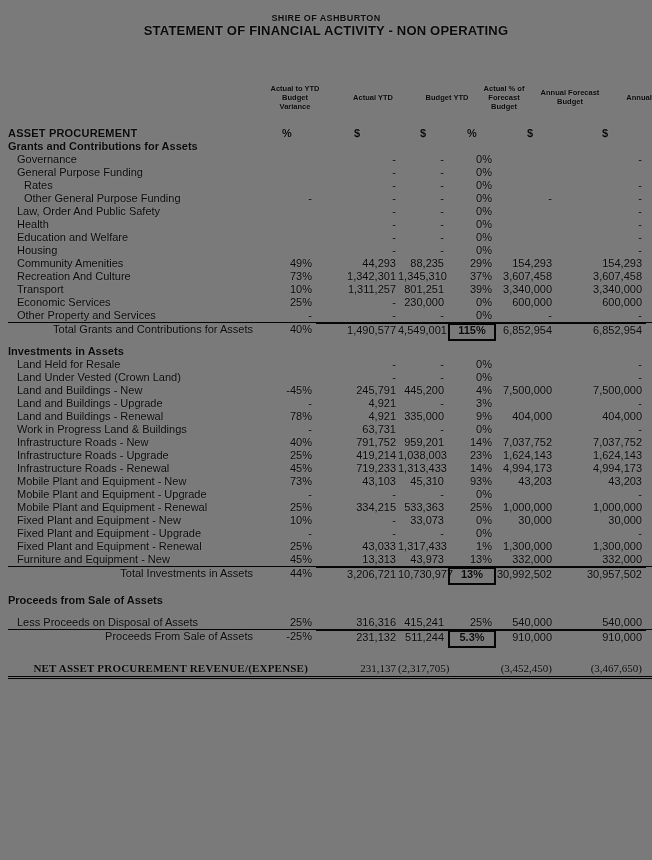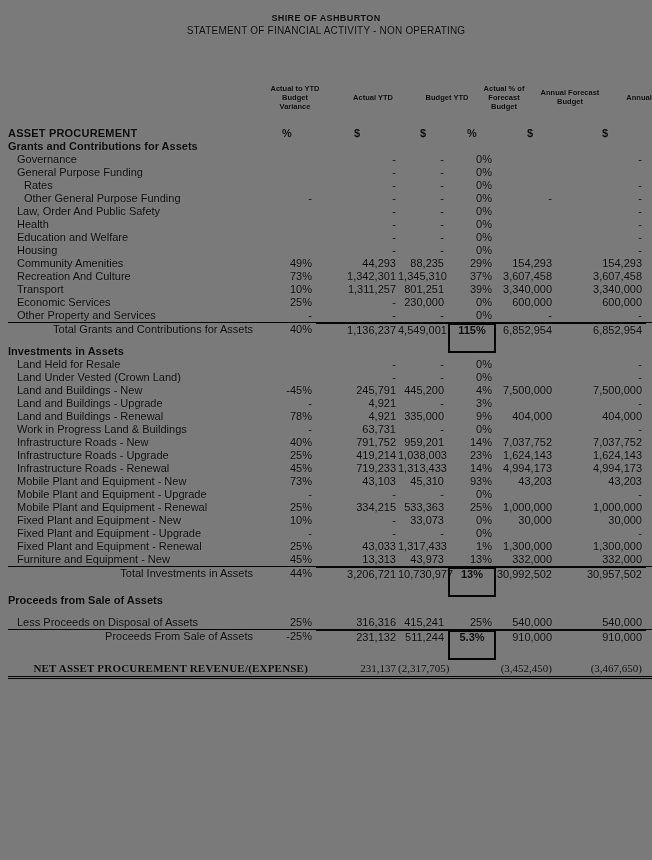--- a/index.html
+++ b/index.html
@@ -7,21 +7,21 @@
     position:relative;width:652px;height:860px;
     background:#7a7a7a;
     color:#0a0a0a;
     font-family:"Liberation Sans", sans-serif;
     overflow:hidden;
     filter:blur(0.3px);
   }
   #page *{text-shadow:0 0 2px rgba(255,255,255,0.18);}
   .titleblock{padding-top:12px;text-align:center;}
   .t1{font-size:9px;font-weight:700;letter-spacing:0.4px;line-height:12px;}
-  .t2{font-size:10px;font-weight:400;letter-spacing:0.2px;line-height:13px;}
+  .t2{font-size:13px;font-weight:700;letter-spacing:0.2px;line-height:13px;}
   .t3{font-size:8px;font-weight:700;line-height:13px;}
 
   .grid{display:grid;grid-template-columns:250px 58px 82px 50px 48px 68px 82px;}
   .hdr{margin-top:32px;height:56px;align-items:center;gap:8px;}
   .hcell{font-size:7.5px;font-weight:700;text-align:center;line-height:1.2;padding:0 2px;}
 
   #tbl{margin-top:2px;padding-left:8px;}
   .row{display:grid;grid-template-columns:250px 58px 82px 50px 48px 68px 82px;height:13px;line-height:13px;font-size:11px;}
   .row.sp{height:9px;}
   .row.sp2{height:14px;}
@@ -31,21 +31,21 @@
   .sec .lab{font-weight:700;}
   .hd .lab{font-weight:700;letter-spacing:0.2px;}
   .tot .lab{text-align:right;padding-right:5px;font-weight:400;}
   .net{height:16px;line-height:16px;grid-template-columns:308px 82px 50px 48px 68px 82px;margin-top:8px;font-family:Liberation Serif, serif;}
   .net .lab{font-weight:700;text-align:right;padding-right:8px;letter-spacing:0.2px;}
   .val{text-align:right;padding-right:4px;white-space:nowrap;}
   .c2{padding-right:2px;}
   .c5{padding-right:12px;}
   .ctr{text-align:center !important;padding-right:0 !important;font-weight:700;}
   .tl{border-top:1px solid #050505;}
-  .box{border:2px solid #050505;text-align:center !important;padding-right:0 !important;height:30px;box-sizing:border-box;line-height:10px;font-weight:700;}
+  .box{border:2px solid #050505;text-align:center !important;padding-right:0 !important;height:18px;box-sizing:border-box;line-height:10px;font-weight:700;}
   .dbl{border-bottom:3px double #050505;}
 </style>
 </head>
 <body>
 
 <div id="page">
   <div class="titleblock">
     <div class="t1">SHIRE OF ASHBURTON</div>
     <div class="t2">STATEMENT OF FINANCIAL ACTIVITY - NON OPERATING</div>
   </div>
@@ -192,21 +192,21 @@
         <div class="val c1">-</div>
         <div class="val c2">-</div>
         <div class="val c3">-</div>
         <div class="val c4">0%</div>
         <div class="val c5">-</div>
         <div class="val c6">-</div>
       </div>
       <div class="row tot tl b4">
         <div class="lab i0">Total Grants and Contributions for Assets</div>
         <div class="val c1">40%</div>
-        <div class="val c2 tl">1,136,237</div>
+        <div class="val c2 tl">1,490,577</div>
         <div class="val c3 tl">4,549,001</div>
         <div class="val c4 tl box">115%</div>
         <div class="val c5 tl">6,852,954</div>
         <div class="val c6 tl">6,852,954</div>
       </div>
       <div class="row sp"></div>
       <div class="row sec">
         <div class="lab i0">Investments in Assets</div>
         <div class="val c1"></div>
         <div class="val c2"></div>

